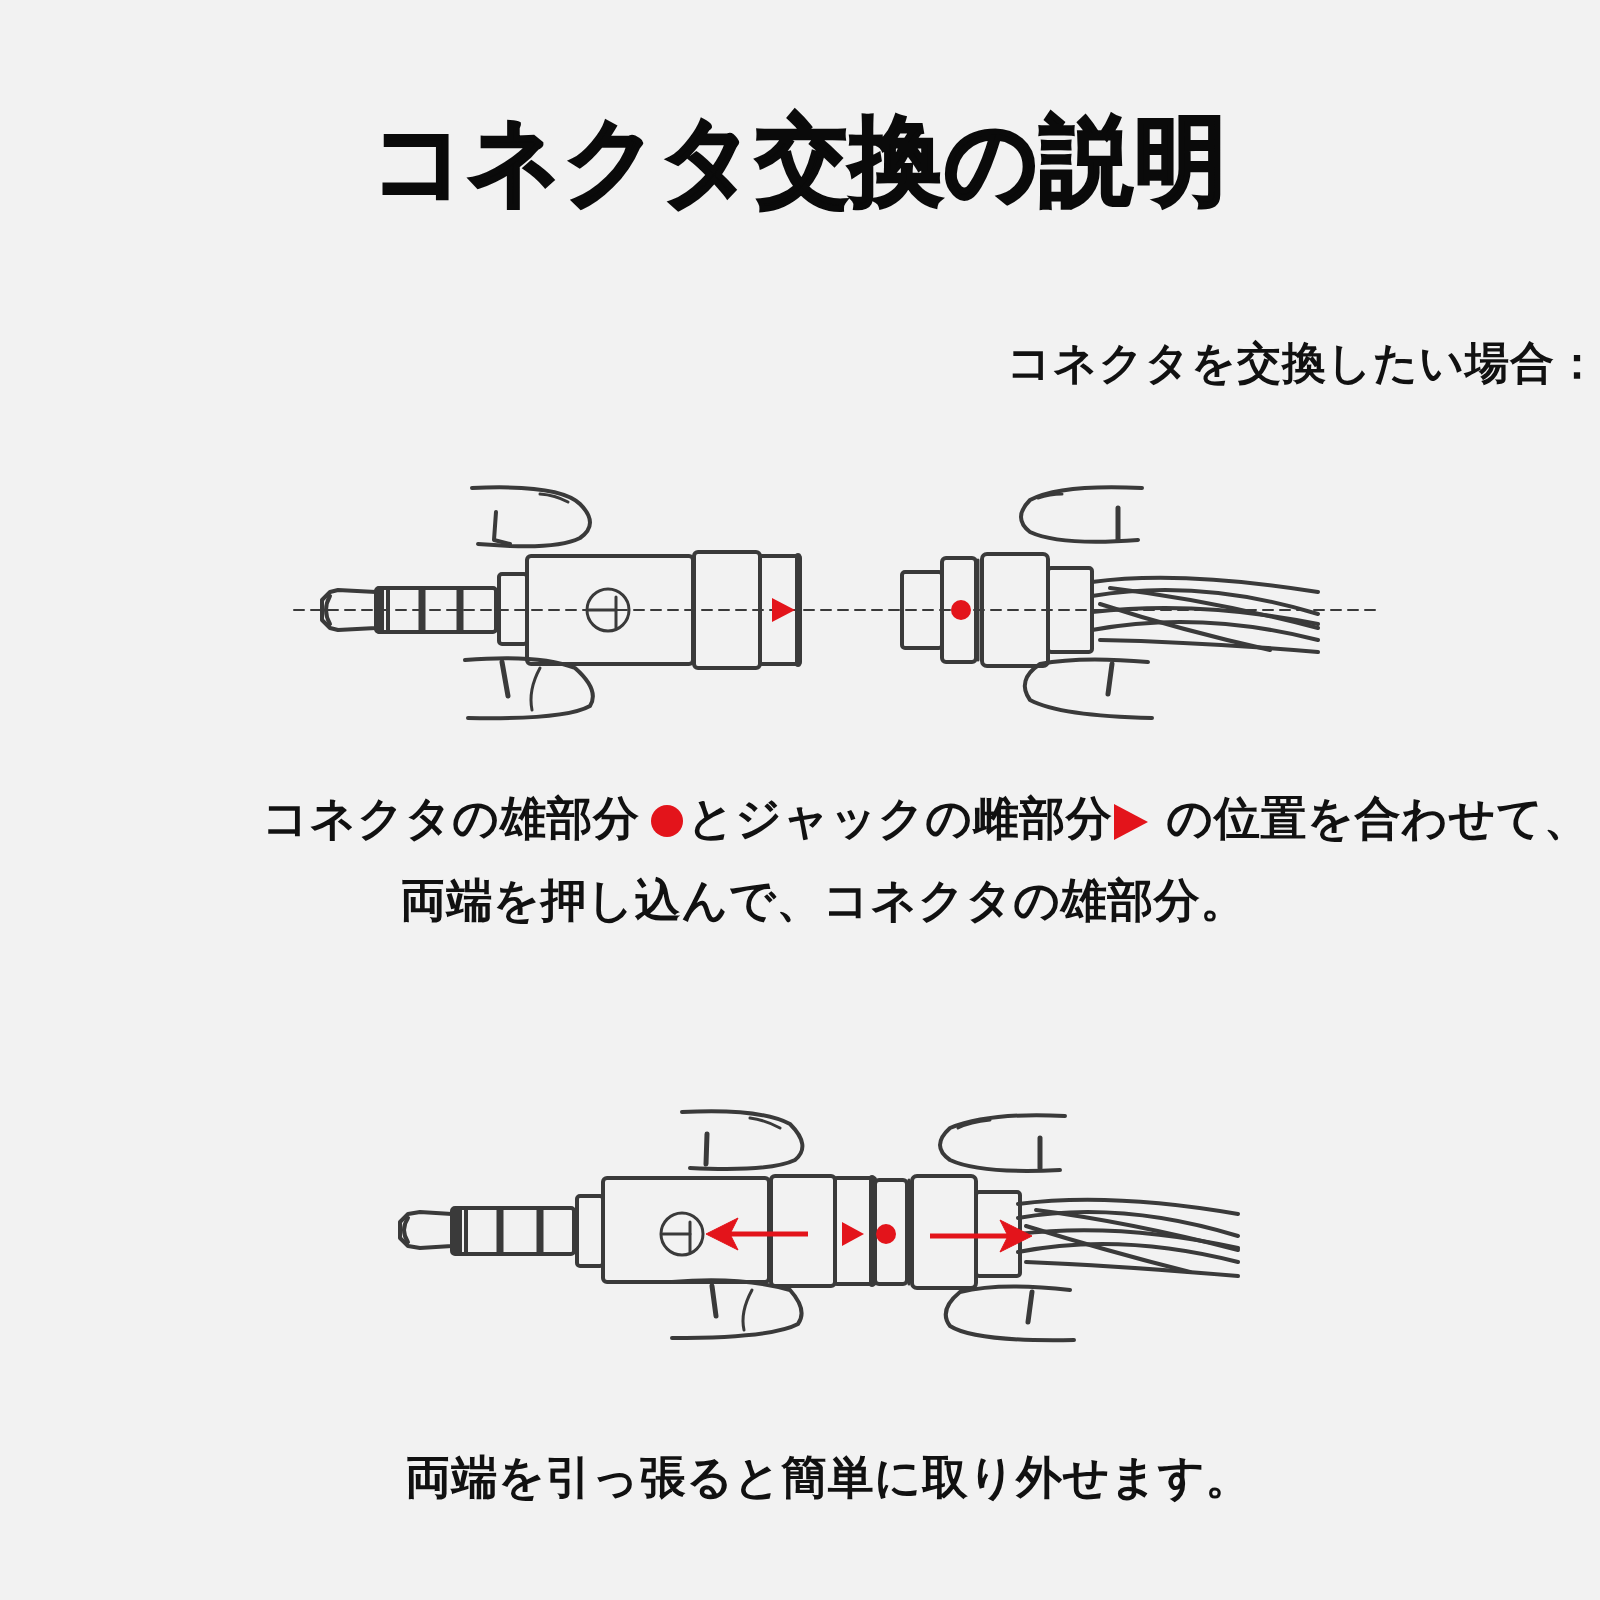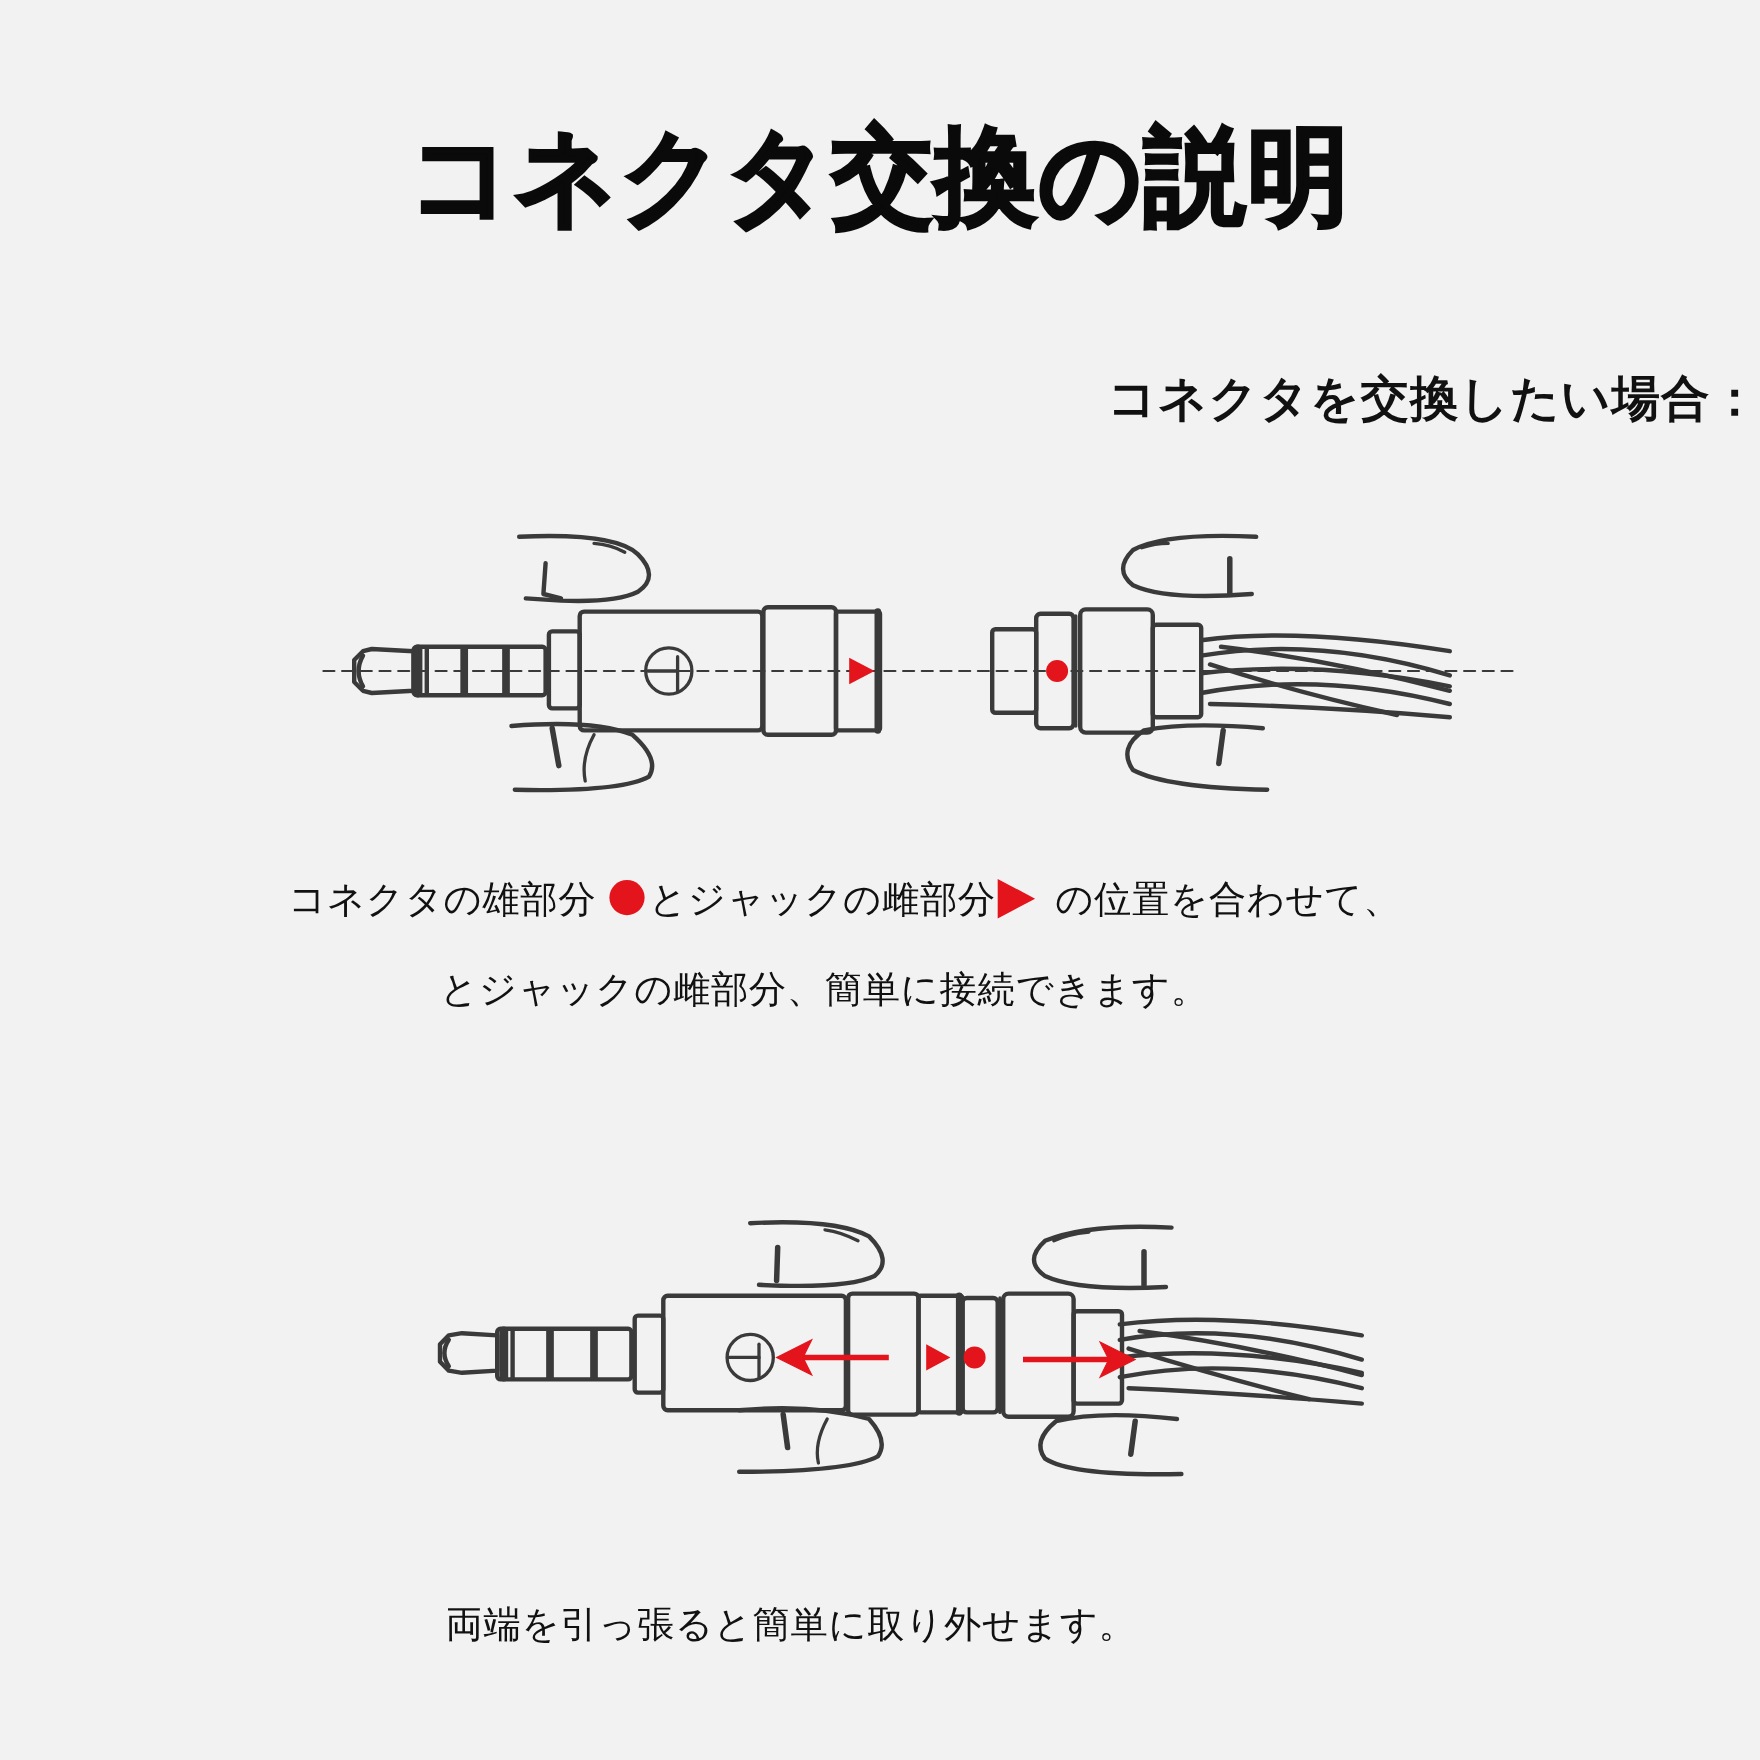--- a/index.html
+++ b/index.html
@@ -34,22 +34,22 @@
     left: 0; right: 0;
     top: 335px;
     text-align: right;
     font-weight: bold;
     font-size: 44px;
     line-height: 56px;
     letter-spacing: 1px;
   }
   .para {
     position: absolute;
-    font-weight: normal;
-    font-size: 34px;
+    font-weight: bold;
+    font-size: 46px;
     line-height: 50px;
     white-space: nowrap;
     letter-spacing: 0.5px;
   }
   .para.l1 { left: 262px; top: 793px; }
   .para.l2 { left: 400px; top: 875px; }
   .para.l3 { left: 405px; top: 1452px; }
   .red-dot {
     display: inline-block;
     width: 32px; height: 32px;
@@ -135,21 +135,21 @@
     <path d="M1148 662 Q1080 656 1040 664 Q1016 680 1030 700 Q1060 716 1152 718"></path>
     <path d="M1112 664 L1108 694" stroke-width="5"></path>
   </g>
   <polygon points="772,598 772,622 795,610" fill="#e3141b"></polygon>
   <circle cx="961" cy="610" r="10" fill="#e3141b"></circle>
 </svg>
 
 <div class="para l1">
   <span>コネクタの雄部分</span><span class="red-dot"></span><span>とジャックの雌部分</span><span class="red-tri"></span><span>の位置を合わせて、</span>
 </div>
-<div class="para l2">とジャックの雌部分、簡単に接続できます。</div>
+<div class="para l2">両端を押し込んで、コネクタの雄部分。</div>
 
 <svg class="diagram" width="1600" height="270" style="top:1080px" viewBox="0 1080 1600 270">
   <g fill="none" stroke="#3a3a3a" stroke-width="4" stroke-linejoin="round" stroke-linecap="round">
 
     <path d="M400 1222 L408 1214 L420 1212 L452 1214 L452 1246 L420 1248 L408 1246 L400 1238 Z"></path>
     <path d="M408 1218 Q400 1230 408 1242"></path>
     <rect x="452" y="1208" width="122" height="46" rx="3"></rect>
     <line x1="458" y1="1210" x2="458" y2="1252" stroke-width="8"></line>
     <line x1="466" y1="1210" x2="466" y2="1252" stroke-width="4"></line>
     <line x1="500" y1="1210" x2="500" y2="1252" stroke-width="7"></line>

